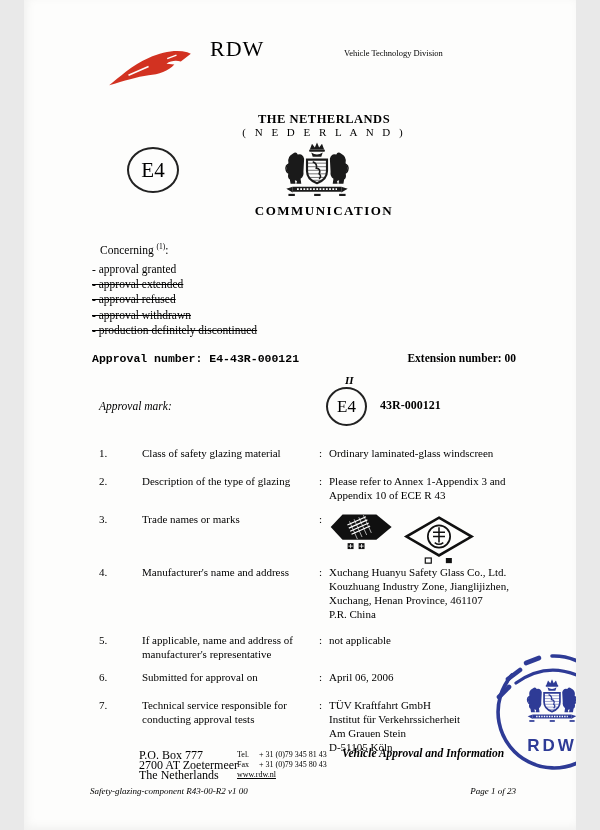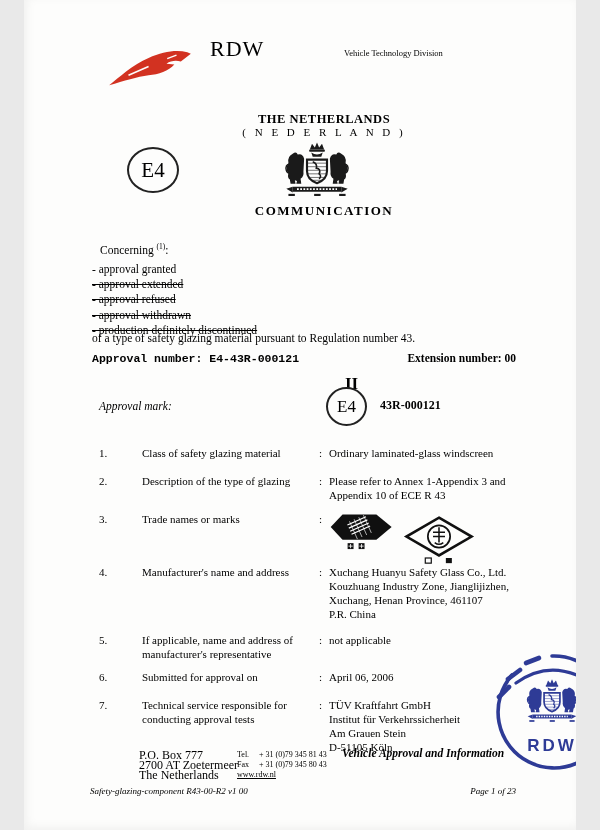--- a/index.html
+++ b/index.html
@@ -27,21 +27,21 @@
   
   .concerning { position:absolute; left:76px; top:242px; font-size:11.5px; }
   .concerning sup { font-size:7.5px; }
   .concern-list { position:absolute; left:68px; top:262px; font-size:11.5px; line-height:15.2px; }
   .struck { text-decoration:line-through; }
   .closing { position:absolute; left:68px; top:332px; font-size:11.5px; }
   
   .appr-num { position:absolute; left:68px; top:352px; font-weight:bold; font-size:11.5px;font-family:Liberation Mono, monospace; }
   .ext-num  { position:absolute; right:60px; top:352px; font-weight:bold; font-size:11.5px; }
   .mark-label { position:absolute; left:75px; top:400px; font-style:italic; font-size:11.5px; }
-  .mark-roman { position:absolute; left:321px; top:374px; font-weight:bold; font-size:17px; }
+  .mark-roman { position:absolute; left:321px; top:374px; font-weight:bold; font-style:italic; font-size:11px; }
   .e4-small { position:absolute; left:302px; top:387px; width:37px; height:35px;
               border:2px solid #222; border-radius:50%;
               display:flex; align-items:center; justify-content:center; font-size:17px; }
   .mark-code { position:absolute; left:356px; top:398px; font-weight:bold; font-size:12px; }
   
   .items { position:absolute; left:75px; top:446px; width:468px; font-size:11px; line-height:14px; }
   .item-row { display:flex; align-items:flex-start; margin-bottom:14px; }
   .item-no { width:43px; flex:none; }
   .item-label { width:177px; flex:none; white-space:pre-line; }
   .item-value { flex:1; display:flex; }
@@ -119,21 +119,20 @@
   <div class="concerning">
     <span>Concerning </span><sup>(1)</sup><span>:</span>
   </div>
   <div class="concern-list">
     <div>- approval granted</div>
     <div class="struck">- approval extended</div>
     <div class="struck">- approval refused</div>
     <div class="struck">- approval withdrawn</div>
     <div class="struck">- production definitely discontinued</div>
   </div>
-  <div class="closing">of a type of safety glazing material pursuant to Regulation number 43.</div>
 
   <div class="appr-num">Approval number: E4-43R-000121</div>
   <div class="ext-num">Extension number: 00</div>
   <div class="mark-label">Approval mark:</div>
   <div class="mark-roman">II</div>
   <div class="e4-small">
     <span>E4</span>
   </div>
   <div class="mark-code">43R-000121</div>
 

